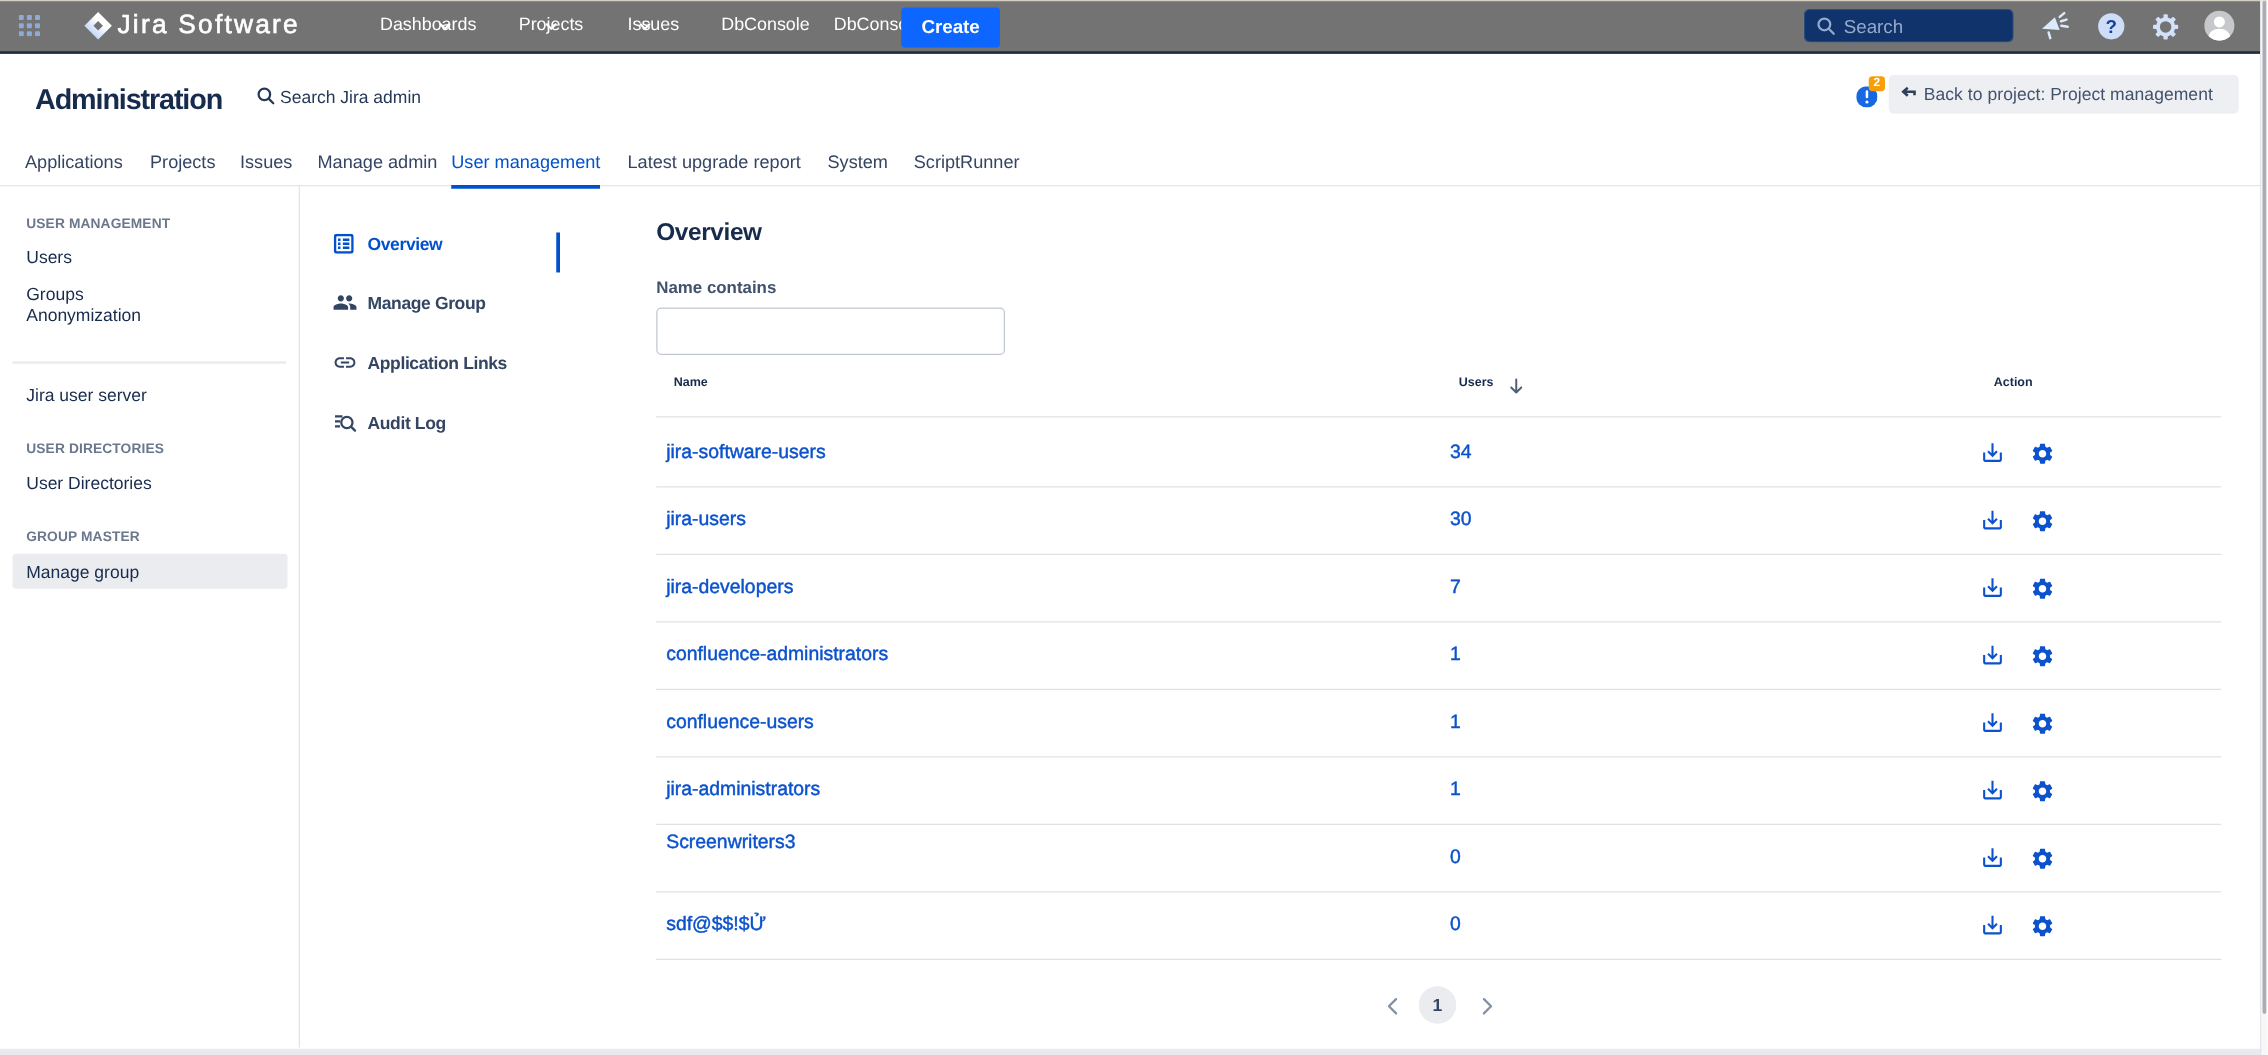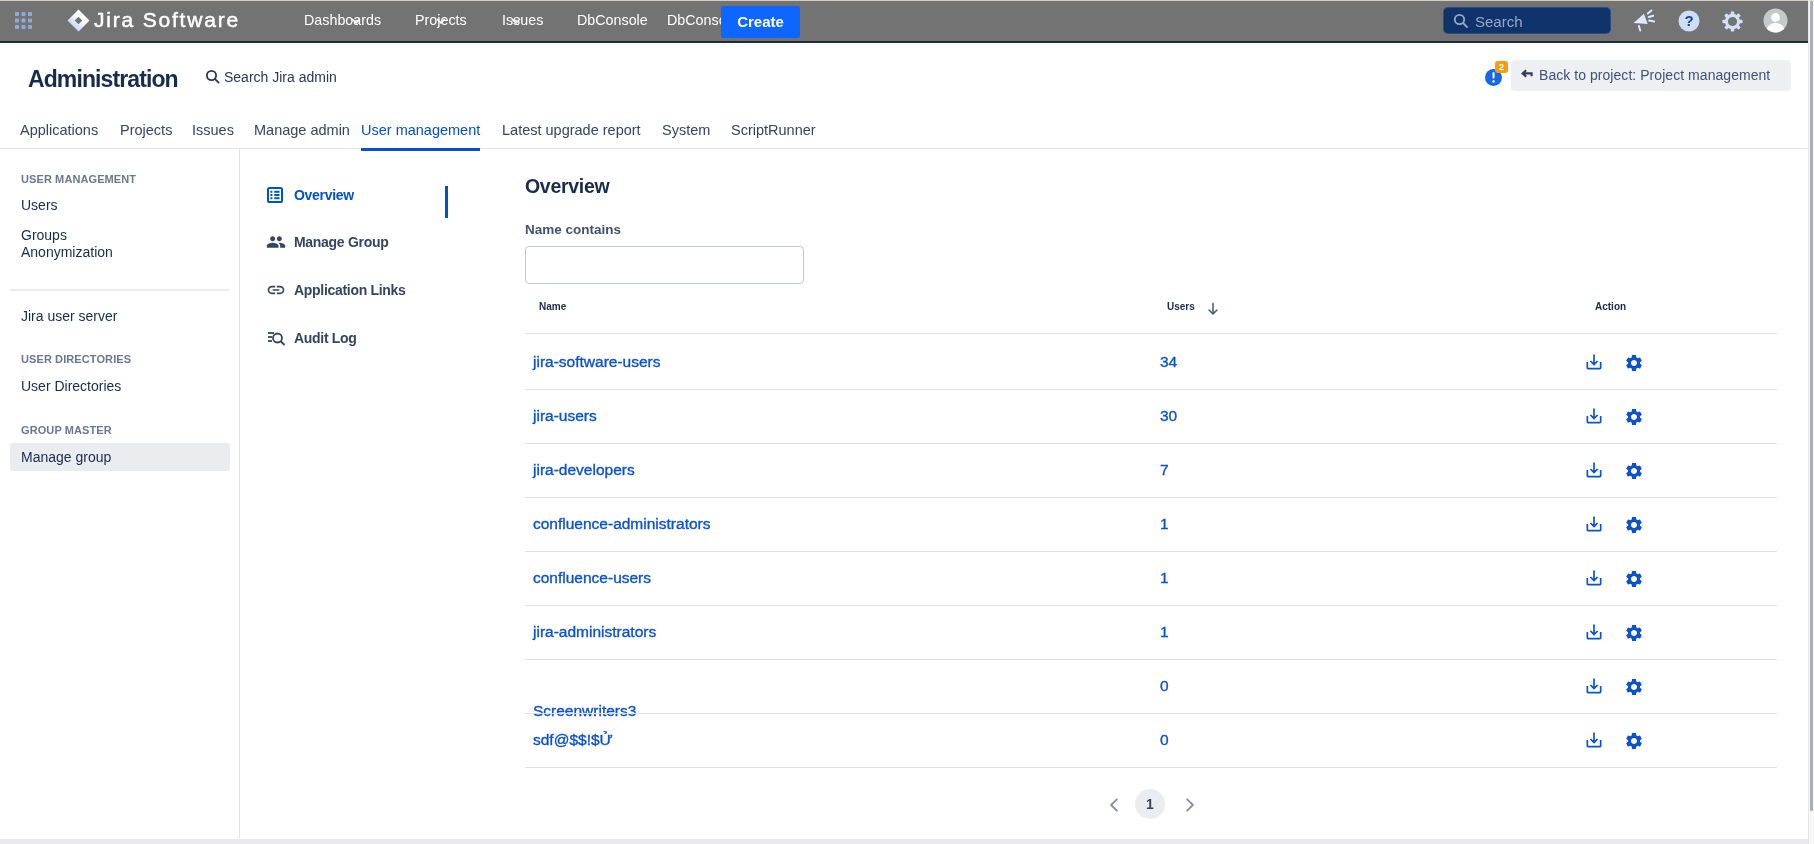--- a/index.html
+++ b/index.html
@@ -301,21 +301,21 @@
 <div class="hr" style="top:605px"></div>
 <div class="rowlink" style="top:623px">jira-administrators</div>
 <div class="rownum" style="top:623px">1</div>
 <svg class="acticon" style="left:1584px;top:622px" width="19" height="19" viewBox="0 0 24 24">
       <path fill="#0b52cc" d="M19 12v7H5v-7H3v7c0 1.1.9 2 2 2h14c1.1 0 2-.9 2-2v-7h-2zm-6 .67l2.59-2.58L17 11.5l-5 5-5-5 1.41-1.41L11 12.67V3h2v9.67z"></path>
     </svg>
 <svg class="acticon" style="left:1624px;top:623px" width="18" height="18" viewBox="0 0 24 24">
       <path fill="#0b52cc" fill-rule="evenodd" d="M19.14 12.94c.04-.3.06-.61.06-.94 0-.32-.02-.64-.07-.94l2.03-1.58c.18-.14.23-.41.12-.61l-1.92-3.32c-.12-.22-.37-.29-.59-.22l-2.39.96c-.5-.38-1.03-.7-1.62-.94l-.36-2.54c-.04-.24-.24-.41-.48-.41h-3.84c-.24 0-.43.17-.47.41l-.36 2.54c-.59.24-1.13.57-1.62.94l-2.39-.96c-.22-.08-.47 0-.59.22L2.74 8.87c-.12.21-.08.47.12.61l2.03 1.58c-.05.3-.09.63-.09.94s.02.64.07.94l-2.03 1.58c-.18.14-.23.41-.12.61l1.92 3.32c.12.22.37.29.59.22l2.39-.96c.5.38 1.03.7 1.62.94l.36 2.54c.05.24.24.41.48.41h3.84c.24 0 .44-.17.47-.41l.36-2.54c.59-.24 1.13-.56 1.62-.94l2.39.96c.22.08.47 0 .59-.22l1.92-3.32c.12-.22.07-.47-.12-.61l-2.01-1.58zM12 15.6c-1.98 0-3.6-1.62-3.6-3.6s1.62-3.6 3.6-3.6 3.6 1.62 3.6 3.6-1.62 3.6-3.6 3.6z"></path>
     </svg>
 <div class="hr" style="top:659px"></div>
-<div class="rowlink" style="top:702px">Screenwriters3</div>
+<div class="rowlink" style="top:665px">Screenwriters3</div>
 <div class="rownum" style="top:677px">0</div>
 <svg class="acticon" style="left:1584px;top:676px" width="19" height="19" viewBox="0 0 24 24">
       <path fill="#0b52cc" d="M19 12v7H5v-7H3v7c0 1.1.9 2 2 2h14c1.1 0 2-.9 2-2v-7h-2zm-6 .67l2.59-2.58L17 11.5l-5 5-5-5 1.41-1.41L11 12.67V3h2v9.67z"></path>
     </svg>
 <svg class="acticon" style="left:1624px;top:677px" width="18" height="18" viewBox="0 0 24 24">
       <path fill="#0b52cc" fill-rule="evenodd" d="M19.14 12.94c.04-.3.06-.61.06-.94 0-.32-.02-.64-.07-.94l2.03-1.58c.18-.14.23-.41.12-.61l-1.92-3.32c-.12-.22-.37-.29-.59-.22l-2.39.96c-.5-.38-1.03-.7-1.62-.94l-.36-2.54c-.04-.24-.24-.41-.48-.41h-3.84c-.24 0-.43.17-.47.41l-.36 2.54c-.59.24-1.13.57-1.62.94l-2.39-.96c-.22-.08-.47 0-.59.22L2.74 8.87c-.12.21-.08.47.12.61l2.03 1.58c-.05.3-.09.63-.09.94s.02.64.07.94l-2.03 1.58c-.18.14-.23.41-.12.61l1.92 3.32c.12.22.37.29.59.22l2.39-.96c.5.38 1.03.7 1.62.94l.36 2.54c.05.24.24.41.48.41h3.84c.24 0 .44-.17.47-.41l.36-2.54c.59-.24 1.13-.56 1.62-.94l2.39.96c.22.08.47 0 .59-.22l1.92-3.32c.12-.22.07-.47-.12-.61l-2.01-1.58zM12 15.6c-1.98 0-3.6-1.62-3.6-3.6s1.62-3.6 3.6-3.6 3.6 1.62 3.6 3.6-1.62 3.6-3.6 3.6z"></path>
     </svg>
 <div class="hr" style="top:713px"></div>
 <div class="rowlink" style="top:731px">sdf@$$!$Ử</div>
 <div class="rownum" style="top:731px">0</div>

